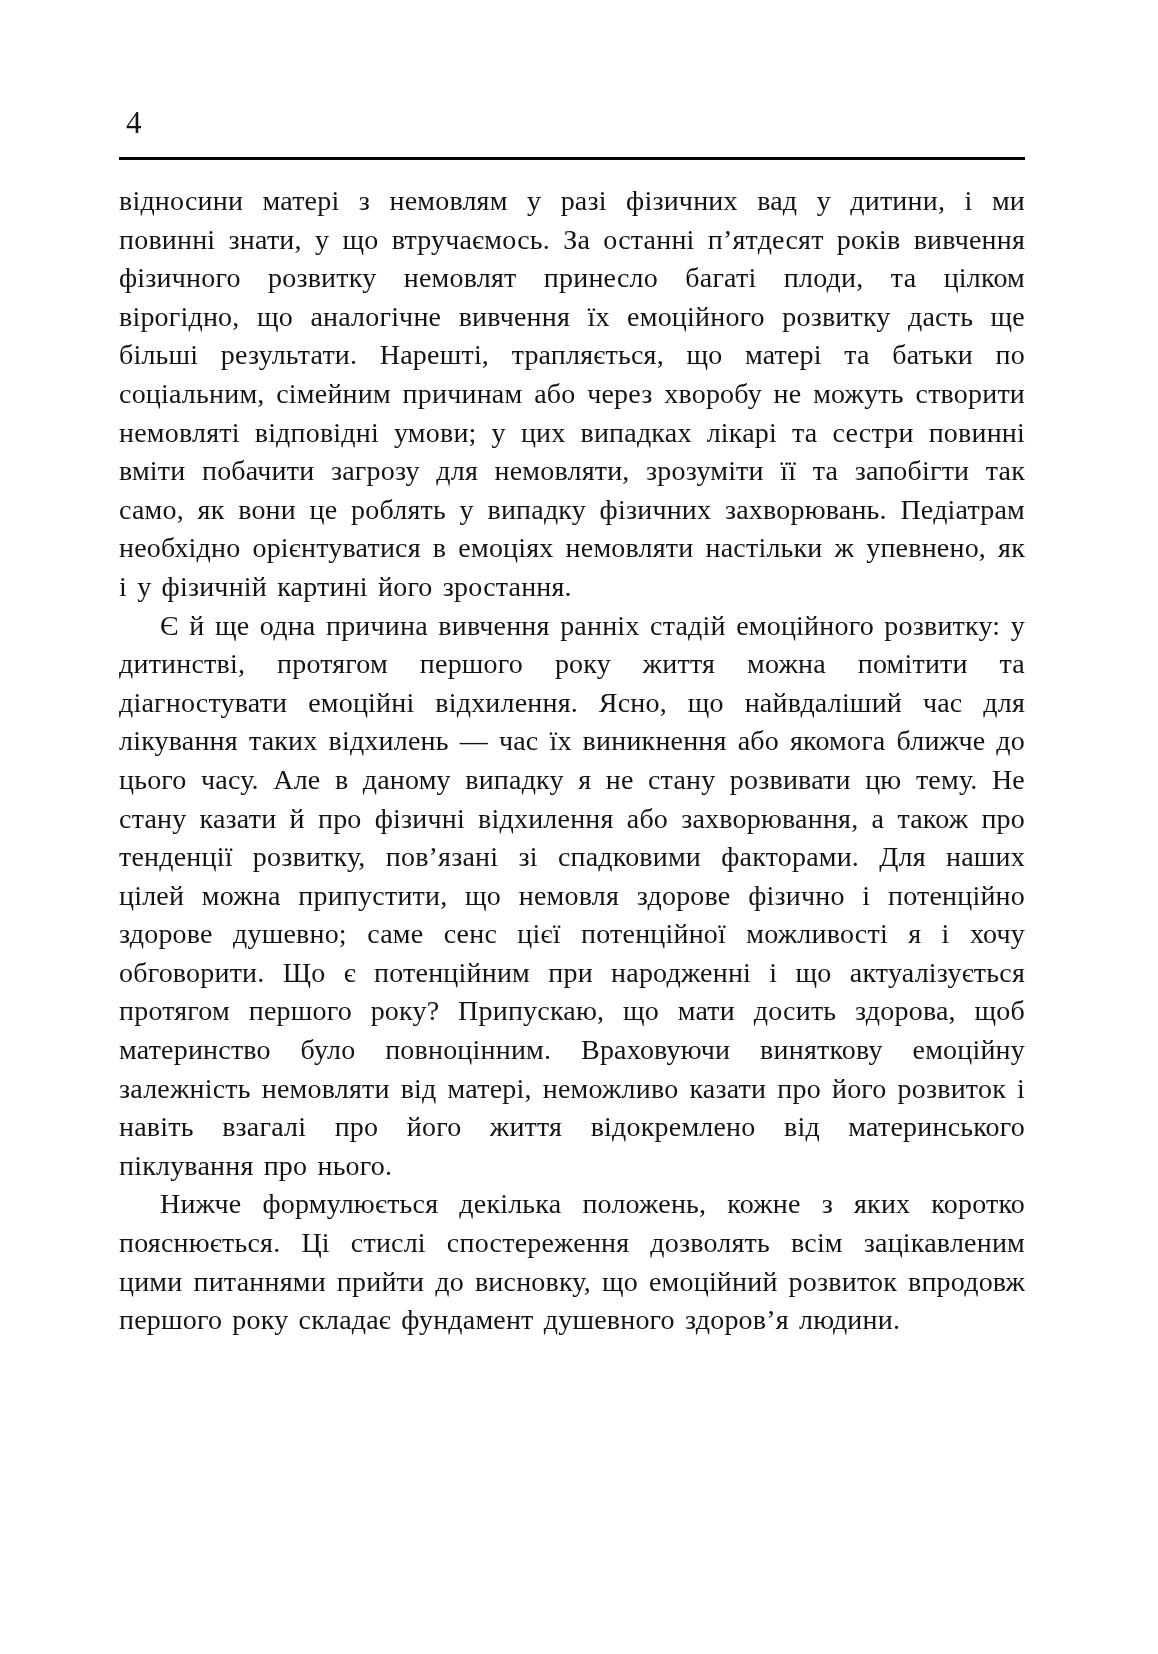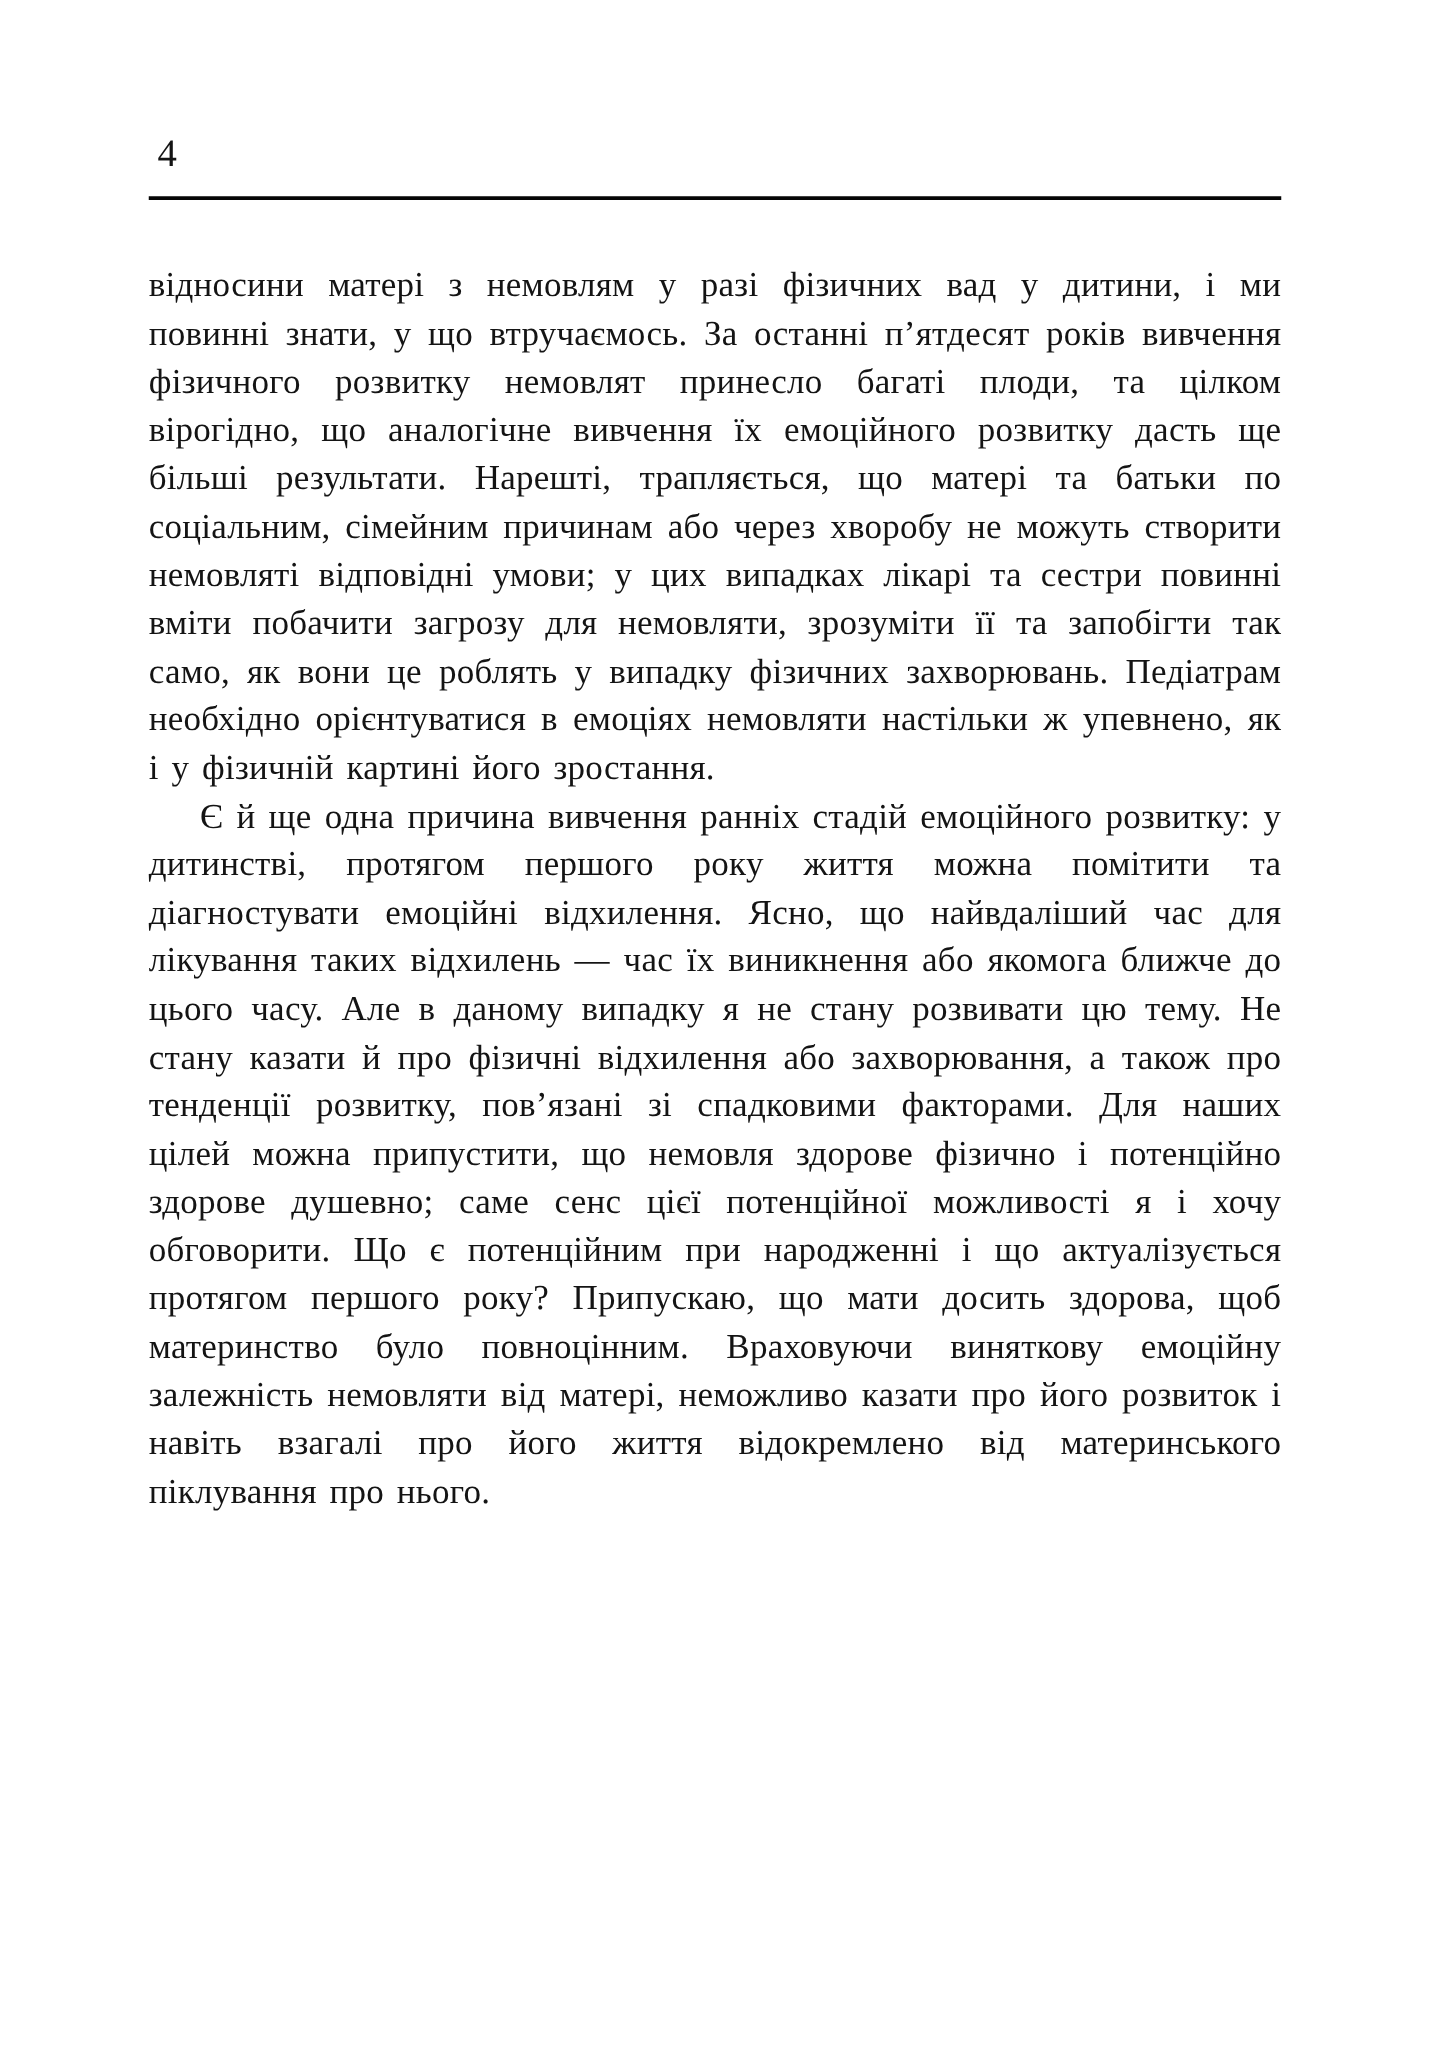--- a/index.html
+++ b/index.html
@@ -28,21 +28,21 @@
     padding-left: 7px;
     color: #141414;
   }
   .rule {
     margin-top: 14px;
     height: 0;
     border-top: 3px solid #050505;
     width: 100%;
   }
   .body-text {
-    margin-top: 50px;
+    margin-top: 22px;
   }
   .body-text p {
     margin: 0;
     font-size: 28px;
     line-height: 38.6px;
     text-align: justify;
     text-align-last: left;
     word-spacing: 3px;
     letter-spacing: 0.2px;
     color: #141414;
@@ -56,14 +56,15 @@
 
 <div class="page">
   <header>
     <div class="page-number">4</div>
     <div class="rule"></div>
   </header>
 
   <main class="body-text">
     <p class="para">відносини матері з немовлям у разі фізичних вад у дитини, і ми повинні знати, у що втручаємось. За останні п’ятдесят років вивчення фізичного розвитку немовлят принесло багаті плоди, та цілком вірогідно, що аналогічне вивчення їх емоційного розвитку дасть ще більші результати. Нарешті, трапляється, що матері та батьки по соціальним, сімейним причинам або через хворобу не можуть створити немовляті відповідні умови; у цих випадках лікарі та сестри повинні вміти побачити загрозу для немовляти, зрозуміти її та запобігти так само, як вони це роблять у випадку фізичних захворювань. Педіатрам необхідно орієнтуватися в емоціях немовляти настільки ж упевнено, як і у фізичній картині його зростання.</p>
     <p class="para indent">Є й ще одна причина вивчення ранніх стадій емоційного розвитку: у дитинстві, протягом першого року життя можна помітити та діагностувати емоційні відхилення. Ясно, що найвдаліший час для лікування таких відхилень — час їх виникнення або якомога ближче до цього часу. Але в даному випадку я не стану розвивати цю тему. Не стану казати й про фізичні відхилення або захворювання, а також про тенденції розвитку, пов’язані зі спадковими факторами. Для наших цілей можна припустити, що немовля здорове фізично і потенційно здорове душевно; саме сенс цієї потенційної можливості я і хочу обговорити. Що є потенційним при народженні і що актуалізується протягом першого року? Припускаю, що мати досить здорова, щоб материнство було повноцінним. Враховуючи виняткову емоційну залежність немовляти від матері, неможливо казати про його розвиток і навіть взагалі про його життя відокремлено від материнського піклування про нього.</p>
+    <p class="para indent">Нижче формулюється декілька положень, кожне з яких коротко пояснюється. Ці стислі спостереження дозволять всім зацікавленим цими питаннями прийти до висновку, що емоційний розвиток впродовж першого року складає фундамент душевного здоров’я людини.</p>
   </main>
 </div>
 
 </body></html>

